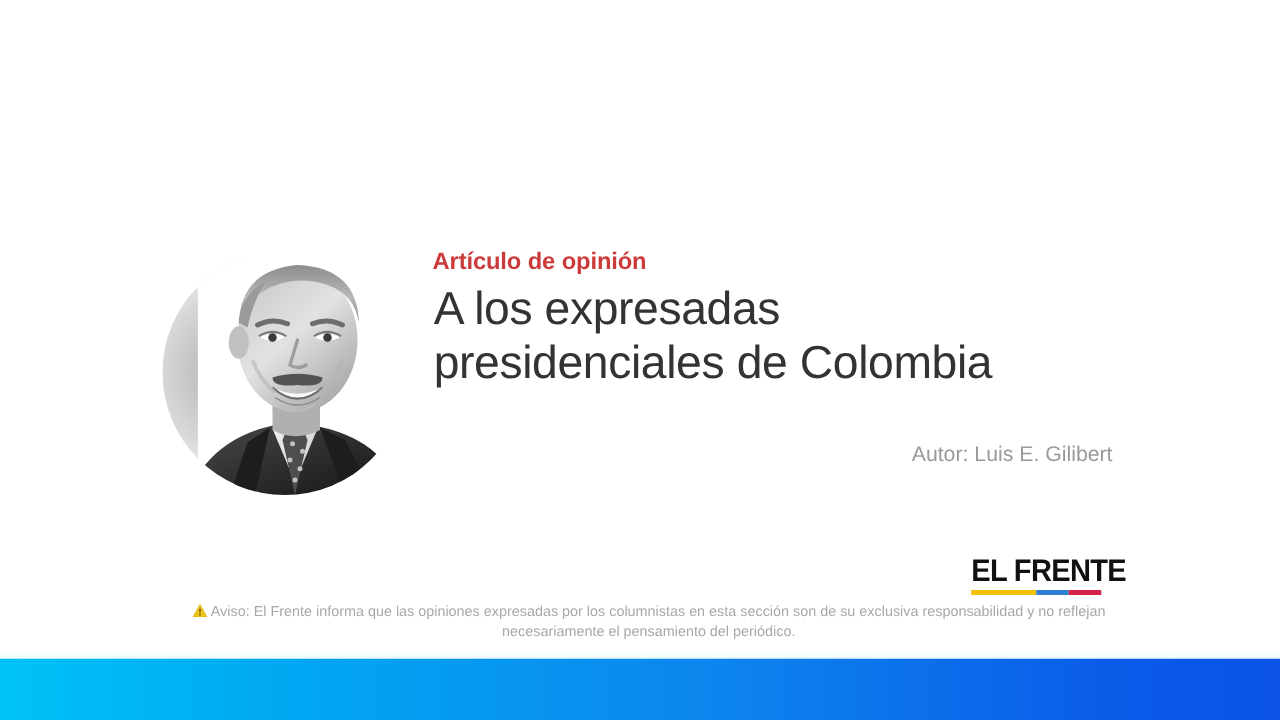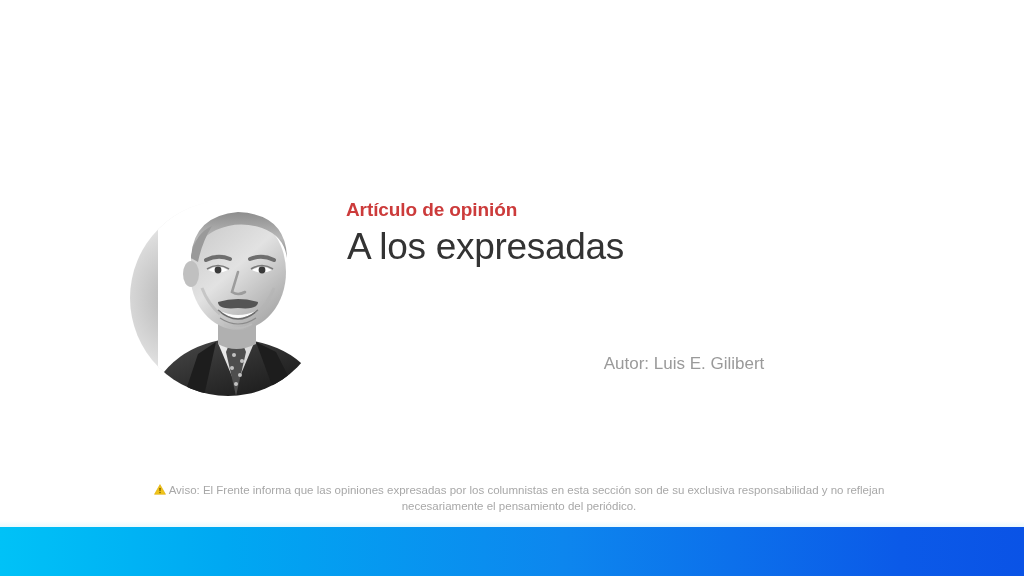--- a/index.html
+++ b/index.html
@@ -59,23 +59,23 @@
     font-size:37px;
     font-weight:400;
     line-height:43px;
     color:#333333;
     letter-spacing:-0.3px;
   }
   #headline .line { display:block; white-space:nowrap; }
 
   #author {
     position:absolute;
-    left:454px; top:354px;
+    left:430px; top:354px;
     width:460px;
-    text-align:center;
+    text-align:right;
     font-size:17px;
     font-weight:400;
     color:#9a9a9a;
     white-space:nowrap;
   }
 
   
   #logo {
     position:absolute;
     left:777px; top:444px;
@@ -218,24 +218,33 @@
           <path d="M66 124 Q80 132 94 124" stroke="#bdbdbd" stroke-width="2" fill="none" opacity="0.7"></path>
         </g>
       </svg>
     </div>
   </div>
 
   <div id="kicker">Artículo de opinión</div>
 
   <h1 id="headline">
     <span class="line">A los expresadas</span>
+    <span class="line">presidenciales de Colombia</span>
   </h1>
 
   <div id="author">Autor: Luis E. Gilibert</div>
 
+  <div id="logo">
+    <div id="logo-text">EL FRENTE</div>
+    <div id="logo-bar">
+      <span class="seg-yellow"></span>
+      <span class="seg-blue"></span>
+      <span class="seg-red"></span>
+    </div>
+  </div>
 
   <div id="disclaimer">
     <span id="warn-icon">
       <svg width="12" height="11" viewBox="0 0 12 11" xmlns="http://www.w3.org/2000/svg">
         <path d="M6 0.6 L11.5 10.3 L0.5 10.3 Z" fill="#f0c419" stroke="#e0ae0c" stroke-width="0.6" stroke-linejoin="round"></path>
         <rect x="5.35" y="3.7" width="1.3" height="3.5" rx="0.6" fill="#7a5c00"></rect>
         <circle cx="6" cy="8.6" r="0.75" fill="#7a5c00"></circle>
       </svg>
     </span><span id="disclaimer-text">Aviso: El Frente informa que las opiniones expresadas por los columnistas en esta sección son de su exclusiva responsabilidad y no reflejan necesariamente el pensamiento del periódico.</span>
   </div>

